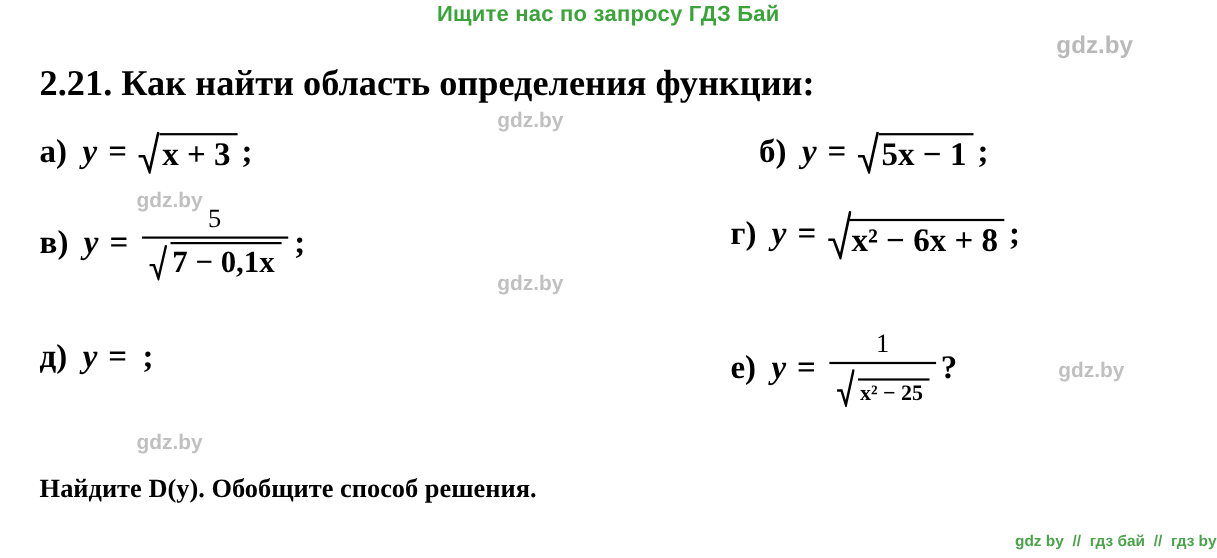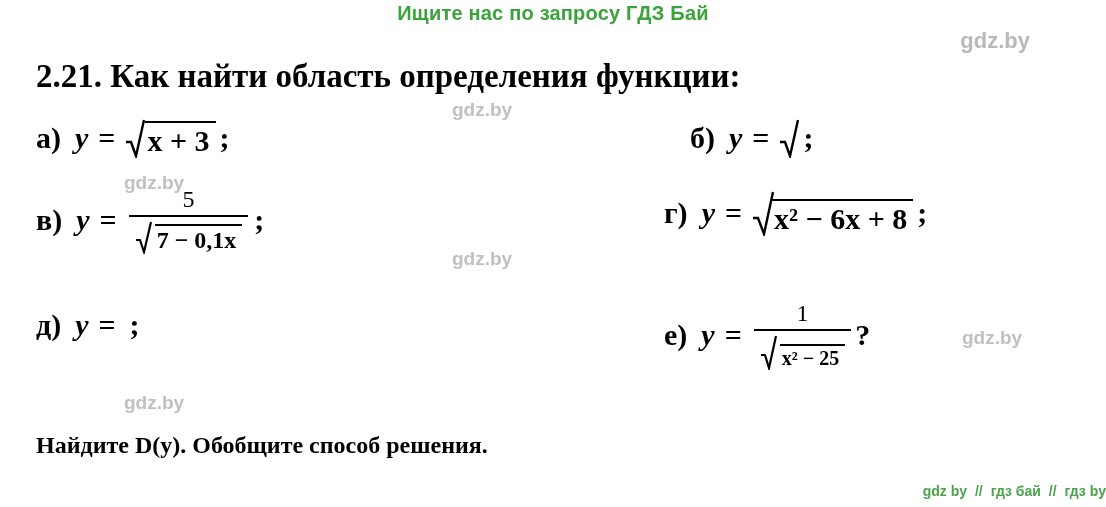--- a/index.html
+++ b/index.html
@@ -185,39 +185,40 @@
 <div class="item" style="left:690px; top:118px;">
   <span class="lbl">б)</span>
   <span class="var">y</span>
   <span class="eq">=</span>
   <span class="radical">
     <span class="rad-sign">
       <svg width="20" height="40" viewBox="0 0 20 40">
           <path d="M1 24 L6 24 L11 38 L19 2" stroke="#000" stroke-width="2.4" fill="none" stroke-linejoin="miter"></path>
         </svg>
     </span>
+    <span class="rad-body">5x − 1</span>
   </span>
   <span class="semi">;</span>
 </div>
 
 <div class="item" style="left:36px; top:186px;">
   <span class="lbl">в)</span>
   <span class="var">y</span>
   <span class="eq">=</span>
   <span class="frac">
     <span class="top">5</span>
     <span class="bar"></span>
     <span class="bot">
       <span class="radical">
         <span class="rad-sign">
           <svg width="17" height="34" viewBox="0 0 17 34">
               <path d="M1 20 L5 20 L9 32 L16 2" stroke="#000" stroke-width="2.2" fill="none" stroke-linejoin="miter"></path>
             </svg>
         </span>
-        <span class="rad-body" style="font-size:24px;">7 − 0,1x</span>
+        <span class="rad-body" style="font-size:28px;">7 − 0,1x</span>
       </span>
     </span>
   </span>
   <span class="semi">;</span>
 </div>
 
 <div class="item" style="left:664px; top:190px;">
   <span class="lbl">г)</span>
   <span class="var">y</span>
   <span class="eq">=</span>

